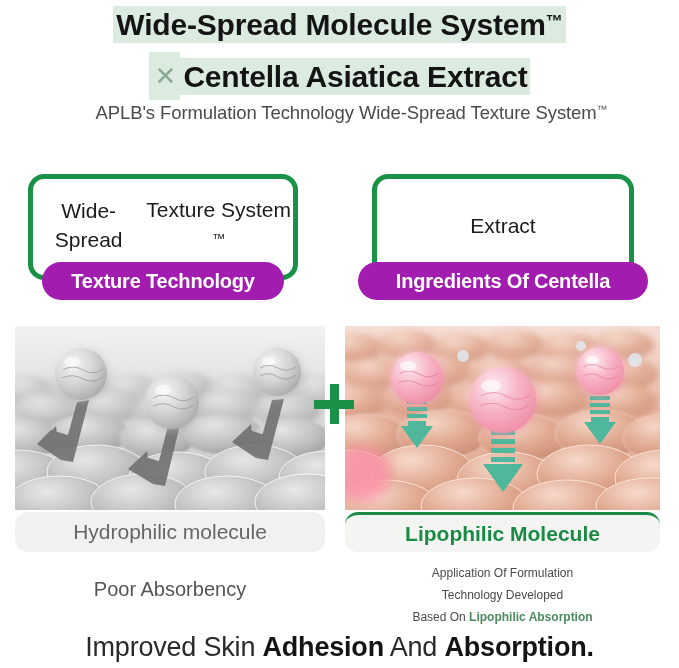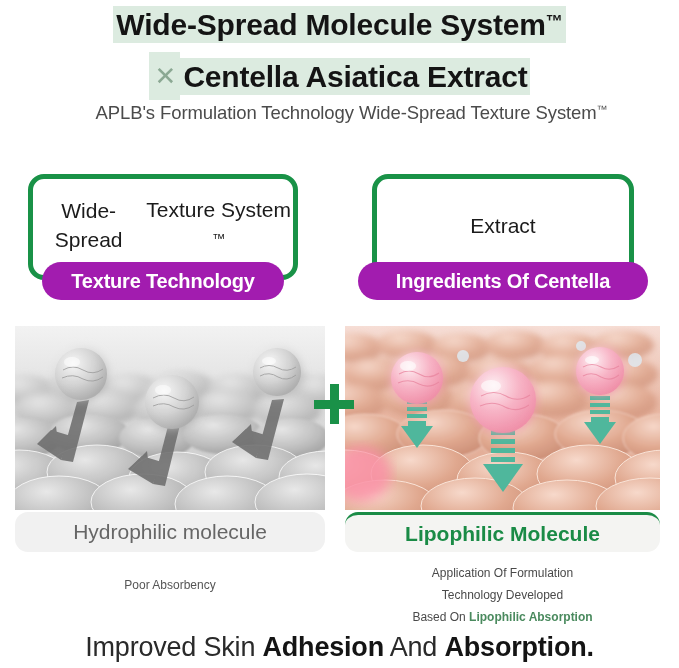--- a/index.html
+++ b/index.html
@@ -174,21 +174,21 @@
   }
 
   
   .subcap-left {
     position: absolute;
     top: 578px;
     left: 15px;
     width: 310px;
     text-align: center;
     color: #555555;
-    font-size: 12px;
+    font-size: 20px;
   }
   .subcap-right {
     position: absolute;
     top: 562px;
     left: 345px;
     width: 315px;
     text-align: center;
     color: #4a4a4a;
     font-size: 12px;
     line-height: 22px;

